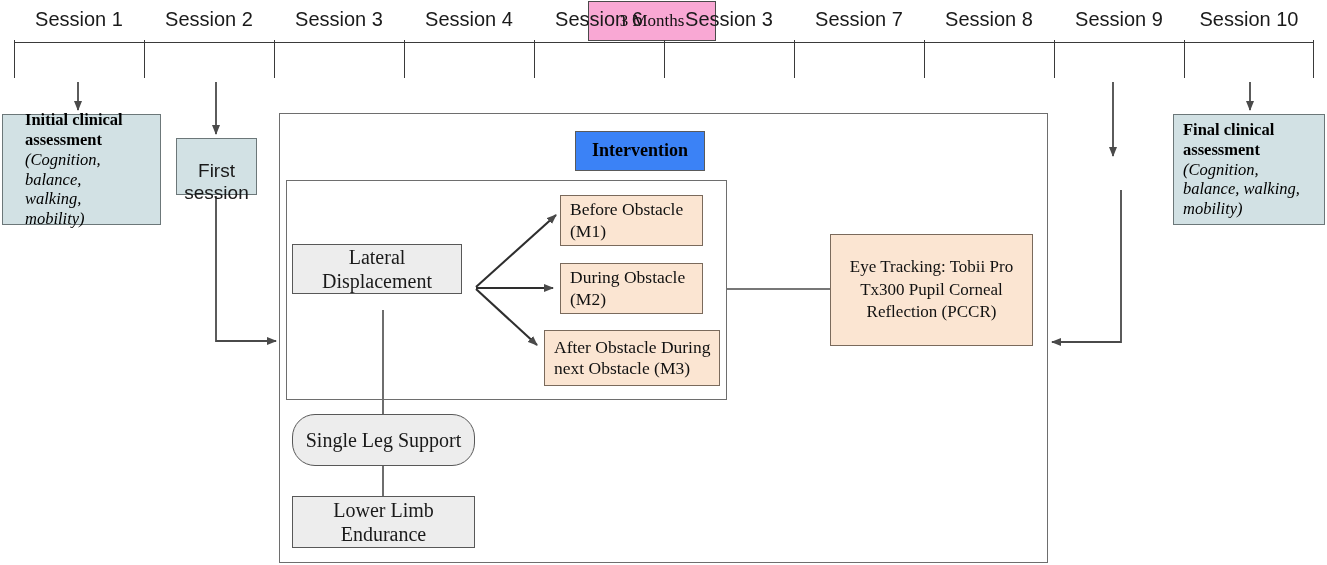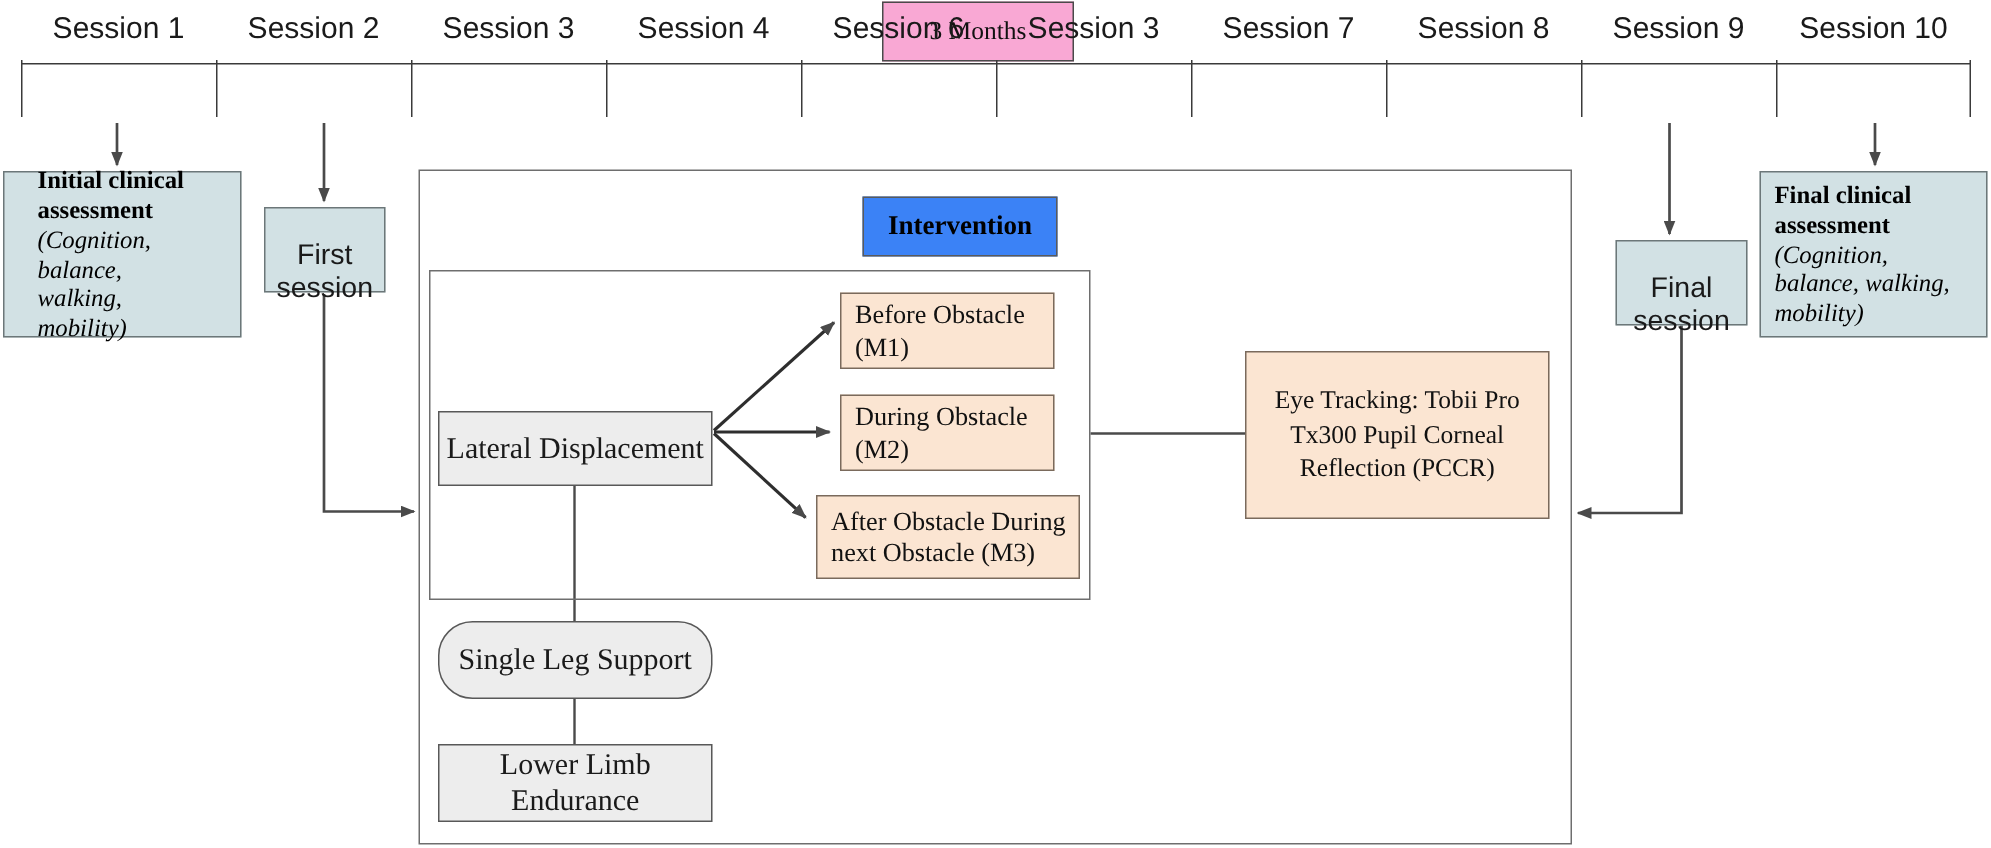--- a/index.html
+++ b/index.html
@@ -257,38 +257,35 @@
 
   <div class="node teal" style="left:2px; top:114px; width:159px; height:111px; padding:8px 22px;">
     <div class="clin-title">Initial clinical assessment</div>
     <div class="clin-sub">(Cognition, balance, walking, mobility)</div>
   </div>
 
   <div class="node teal center" style="left:176px; top:138px; width:81px; height:57px;">
     <div class="session-lbl">First session</div>
   </div>
 
-  <div class="node teal center" style="left:1077px; top:160px; width:88px; height:57px;">
-    <div class="session-lbl">Final session</div>
-  </div>
 
   <div class="node teal" style="left:1173px; top:114px; width:152px; height:111px; padding:8px 9px;">
     <div class="clin-title">Final clinical assessment</div>
     <div class="clin-sub">(Cognition, balance, walking, mobility)</div>
   </div>
 
   <div class="plain-frame" style="left:279px; top:113px; width:769px; height:450px;"></div>
 
   <div class="node white center" style="left:575px; top:131px; width:130px; height:40px;">
     <div class="interv-lbl">Intervention</div>
   </div>
 
   <div class="plain-frame" style="left:286px; top:180px; width:441px; height:220px;"></div>
 
-  <div class="node gray center" style="left:292px; top:274px; width:183px; height:50px;">
+  <div class="node gray center" style="left:292px; top:244px; width:170px; height:50px;">
     <div class="gray-lbl">Lateral Displacement</div>
   </div>
 
   <div class="node gray center" style="left:292px; top:414px; width:183px; height:52px;border-radius:23px;">
     <div class="gray-lbl">Single Leg Support</div>
   </div>
 
   <div class="node gray center" style="left:292px; top:496px; width:183px; height:52px;">
     <div class="gray-lbl">Lower Limb Endurance</div>
   </div>

